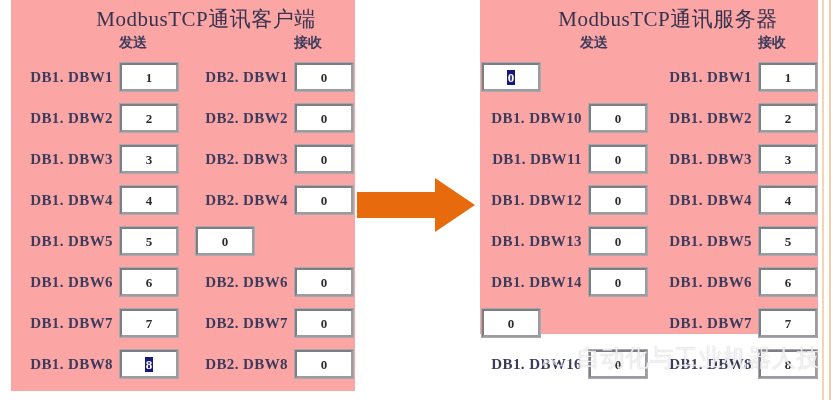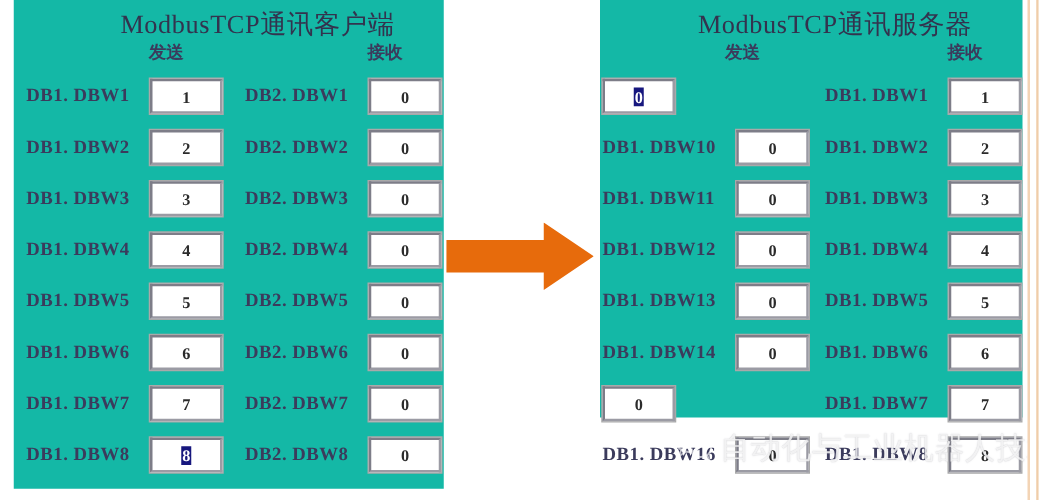--- a/index.html
+++ b/index.html
@@ -11,21 +11,21 @@
     width: 831px;
     height: 400px;
     position: relative;
     overflow: hidden;
     font-family: "Liberation Serif", "DejaVu Serif", serif;
   }
 
   
   .panel {
     position: absolute;
-    background: #14b8a6;
+    background: #fca5a5;
     box-sizing: border-box;
   }
   #panel-client {
     left: 11px;
     top: 0px;
     width: 344px;
     height: 391px;
   }
   #panel-server {
     left: 480px;
@@ -70,21 +70,21 @@
     align-items: center;
     height: 30px;
     margin-bottom: 11px;
   }
   .row-label {
     font-size: 15px;
     color: #3b3b5c;
     font-weight: bold;
     letter-spacing: 0.4px;
     white-space: nowrap;
-    text-align: left;
+    text-align: right;
     padding-right: 7px;
     font-family: "Liberation Serif", "DejaVu Serif", serif;
   }
   .field {
     width: 58px;
     height: 28px;
     box-sizing: border-box;
     background: #ffffff;
     border: 2px solid #8c8c96;
     border-top-color: #7d7d88;
@@ -247,21 +247,20 @@
           <span class="val">0</span>
         </div>
       </div>
       <div class="row">
         <div class="row-label">DB2. DBW4</div>
         <div class="field">
           <span class="val">0</span>
         </div>
       </div>
       <div class="row">
-        <div class="row-label">DB2. DBW5</div>
         <div class="field">
           <span class="val">0</span>
         </div>
       </div>
       <div class="row">
         <div class="row-label">DB2. DBW6</div>
         <div class="field">
           <span class="val">0</span>
         </div>
       </div>

